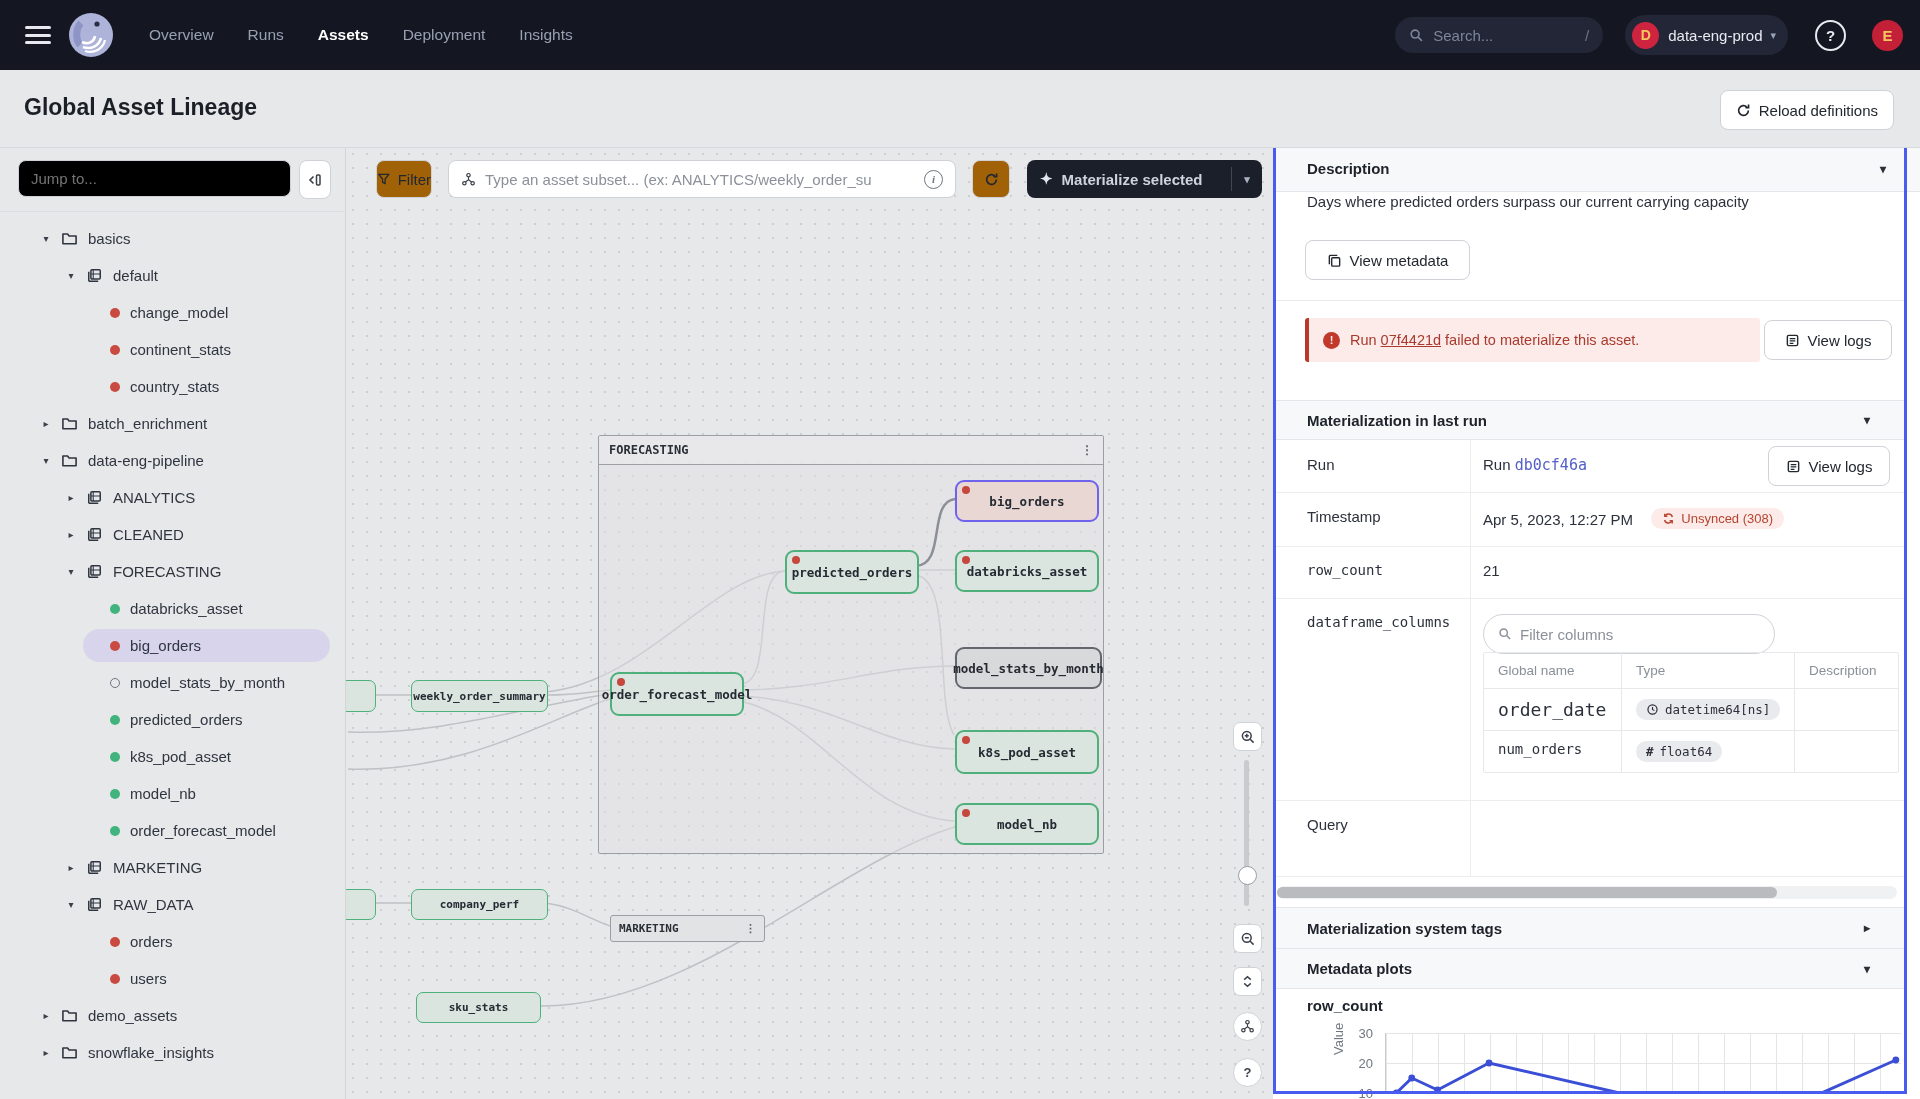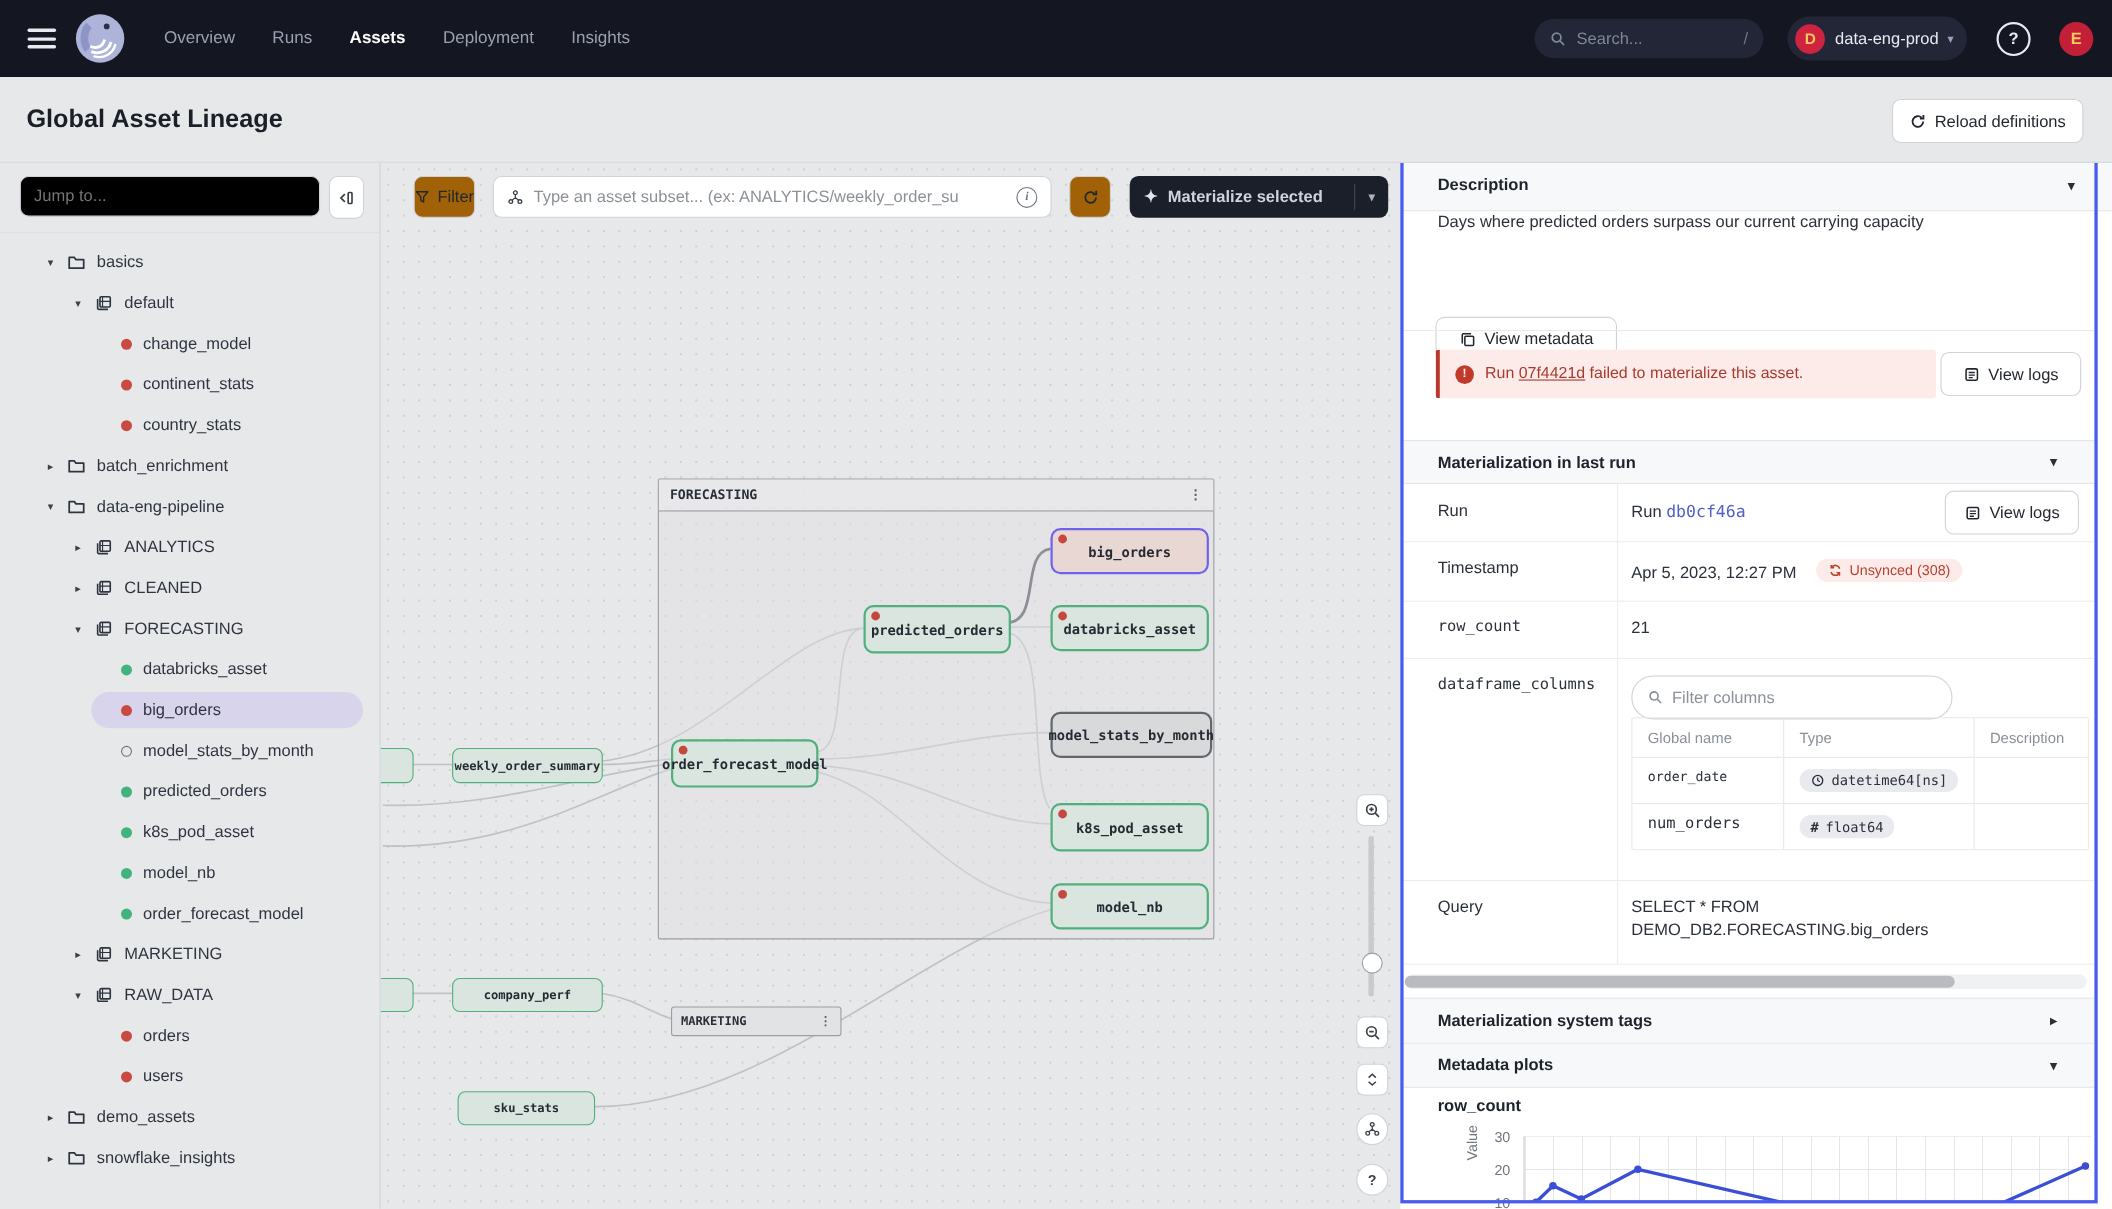--- a/index.html
+++ b/index.html
@@ -490,21 +490,21 @@
     <span class="chev">▾</span>
   </div>
 
   <div class="panelwrap">
 
     <div class="phead" style="height:45px;border-top:1px solid #e4e6e9;">
       <span>Description</span>
       <span class="pchev">▾</span>
     </div>
     <div class="desc-text">Days where predicted orders surpass our current carrying capacity</div>
-    <div class="whitebtn" style="position:absolute;left:32px;top:95px;width:163px;height:38px;margin-top:48px;">
+    <div class="whitebtn" style="position:absolute;left:32px;top:95px;width:163px;height:38px;">
       <svg class="ic" width="15" height="15">
           <use href="#i-copy"></use>
         </svg>
       <span>View metadata</span>
     </div>
     <div style="position:absolute;left:0;top:155px;width:631px;border-top:1px solid #e8eaec;"></div>
 
     <div class="errbanner">
       <span class="erricon">!</span>
       <span><span>Run</span><span class="errlink">07f4421d</span><span>failed to materialize this asset.</span></span>
@@ -562,21 +562,21 @@
             </svg>
           <span>Filter columns</span>
         </div>
         <div class="dftable">
           <div class="dfrow dfhead">
             <div class="dfc c1">Global name</div>
             <div class="dfc c2">Type</div>
             <div class="dfc c3">Description</div>
           </div>
           <div class="dfrow">
-            <div class="dfc c1 mono" style="font-size:12px;">order_date</div>
+            <div class="dfc c1 mono" style="font-size:18px;">order_date</div>
             <div class="dfc c2"><span class="typepill">
                   <svg class="ic" width="13" height="13">
                     <use href="#i-clock"></use>
                   </svg>
                   <span>datetime64[ns]</span>
                 </span></div>
             <div class="dfc c3"></div>
           </div>
           <div class="dfrow">
             <div class="dfc c1 mono" style="font-size:14px;">num_orders</div>
@@ -585,24 +585,20 @@
                   <span>float64</span>
                 </span></div>
             <div class="dfc c3"></div>
           </div>
         </div>
       </div>
     </div>
 
     <div class="mrow" style="top:655px;height:76px;">
       <div class="mlabel">Query</div>
-      <div class="mvalue">
-        <div>SELECT * FROM</div>
-        <div style="margin-top:4px;">DEMO_DB2.FORECASTING.big_orders</div>
-      </div>
     </div>
 
     <div class="hscroll">
         <div class="hthumb"></div>
       </div>
 
     <div class="phead" style="position:absolute;left:0;top:762px;width:631px;height:42px;box-sizing:border-box;border-top:1px solid #e4e6e9;">
       <span>Materialization system tags</span>
       <span class="pchev">▸</span>
     </div>

